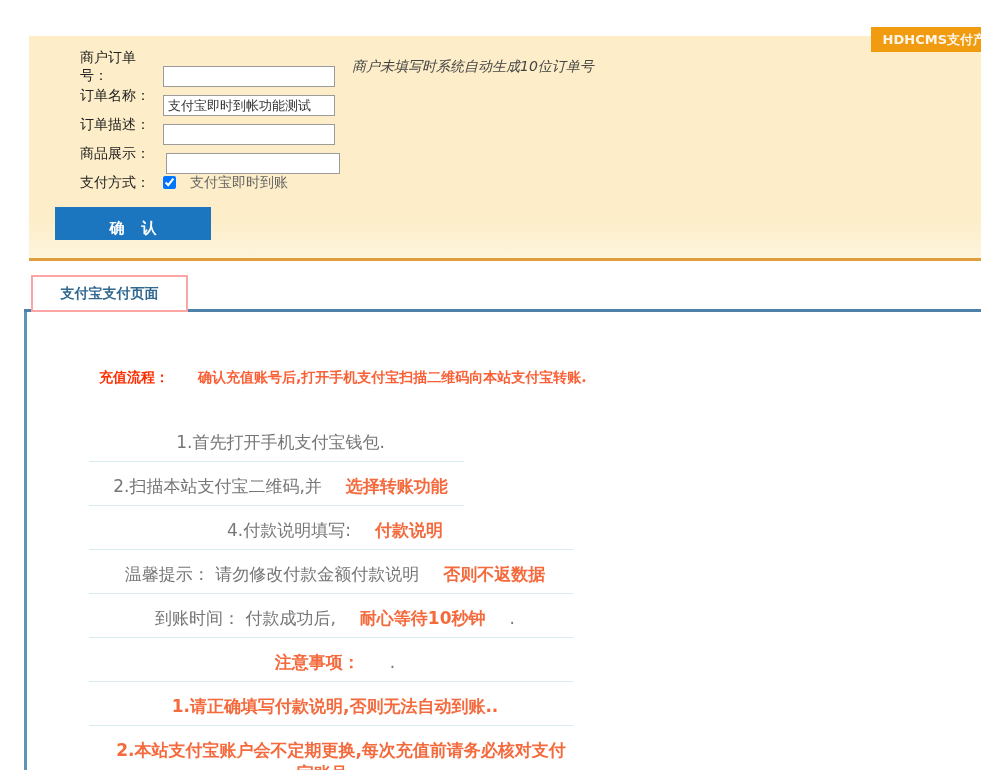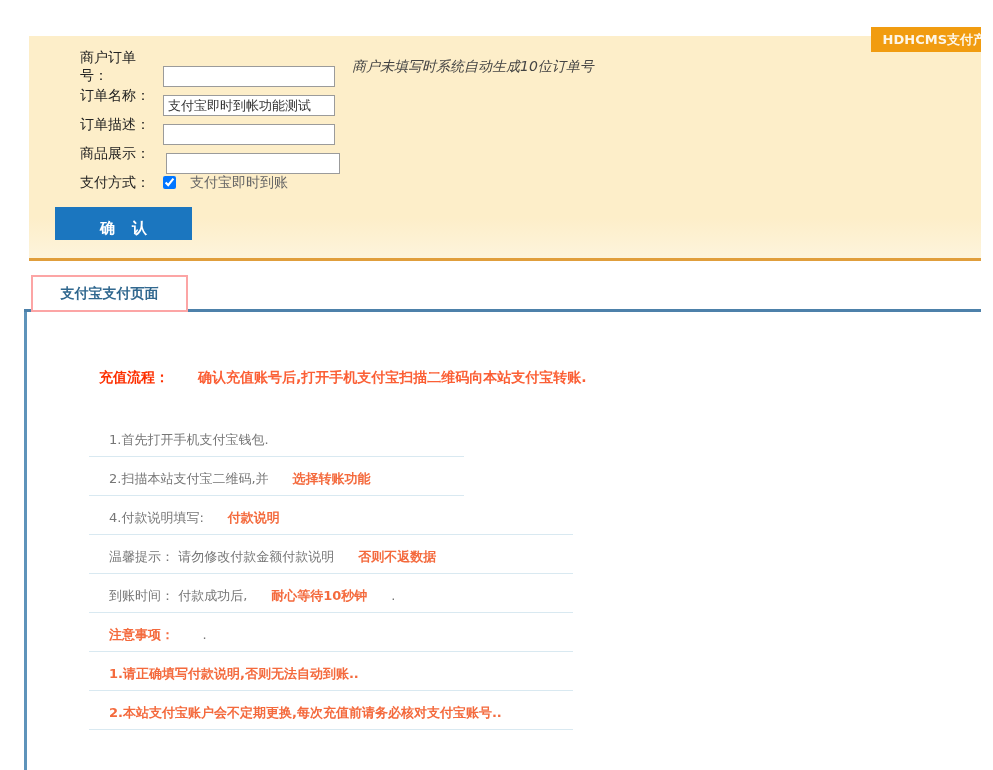--- a/index.html
+++ b/index.html
@@ -26,21 +26,21 @@
     width: 172px; height: 21px; border: 1px solid #9b9b9b; background: #fff;
     font-size: 13px; color: #333; padding: 1px 4px;
     font-family: "DejaVu Sans", sans-serif;
     margin-top: 20px;
   }
   .hint { font-style: italic; color: #444; font-size: 14px; margin-left: 5px; }
   .unit { color: #666; font-size: 14px; margin-left: 4px; }
   .chk { width: 13px; height: 13px; margin-right: 2px; }
   .chk-label { font-size: 14px; color: #666; }
   .confirm-btn {
-    display: block; margin: 10px 0 0 14px; width: 137px; height: 33px;
+    display: block; margin: 10px 0 0 14px; width: 156px; height: 33px;
     background: #1b76bf; color: #fff; border: none;
     font-size: 15px; font-weight: bold; letter-spacing: 6px; text-indent: 6px;
     cursor: pointer; font-family: "DejaVu Sans", sans-serif;
   }
 
   
   .tab {
     position: absolute; left: 7px; top: 251px; width: 157px; height: 37px;
     border: 2px solid #fca5a5; background: #fff; z-index: 2;
     display: flex; align-items: center; justify-content: center;
@@ -50,21 +50,21 @@
   .content-box {
     position: absolute; left: 0; top: 288px; width: 993px; height: 475px;
     background: #fff; border-left: 3px solid #5e93ba;
   }
   .flow-header { margin: 33px 0 0 36px; font-size: 14px; font-weight: bold; }
   .flow-header .hl { color: #fd2f00; }
   .flow-header .hr2 { color: #fb5f35; }
   .steps { list-style: none; margin: 7px 0 0 38px; }
   .steps li {
     padding: 13px 0 7px 8px; border-bottom: 1px solid #d9e9f1;
-    font-size: 13px; color: #767676;
+    font-size: 17px; color: #767676; text-align: center;
   }
   .steps li.short { width: 375px; }
   .steps li.long  { width: 484px; }
   .steps .em { color: #f46a3d; font-weight: bold; }
   .steps .plain { color: #767676; }
 </style>
 </head>
 <body>
 
 <div class="page">

